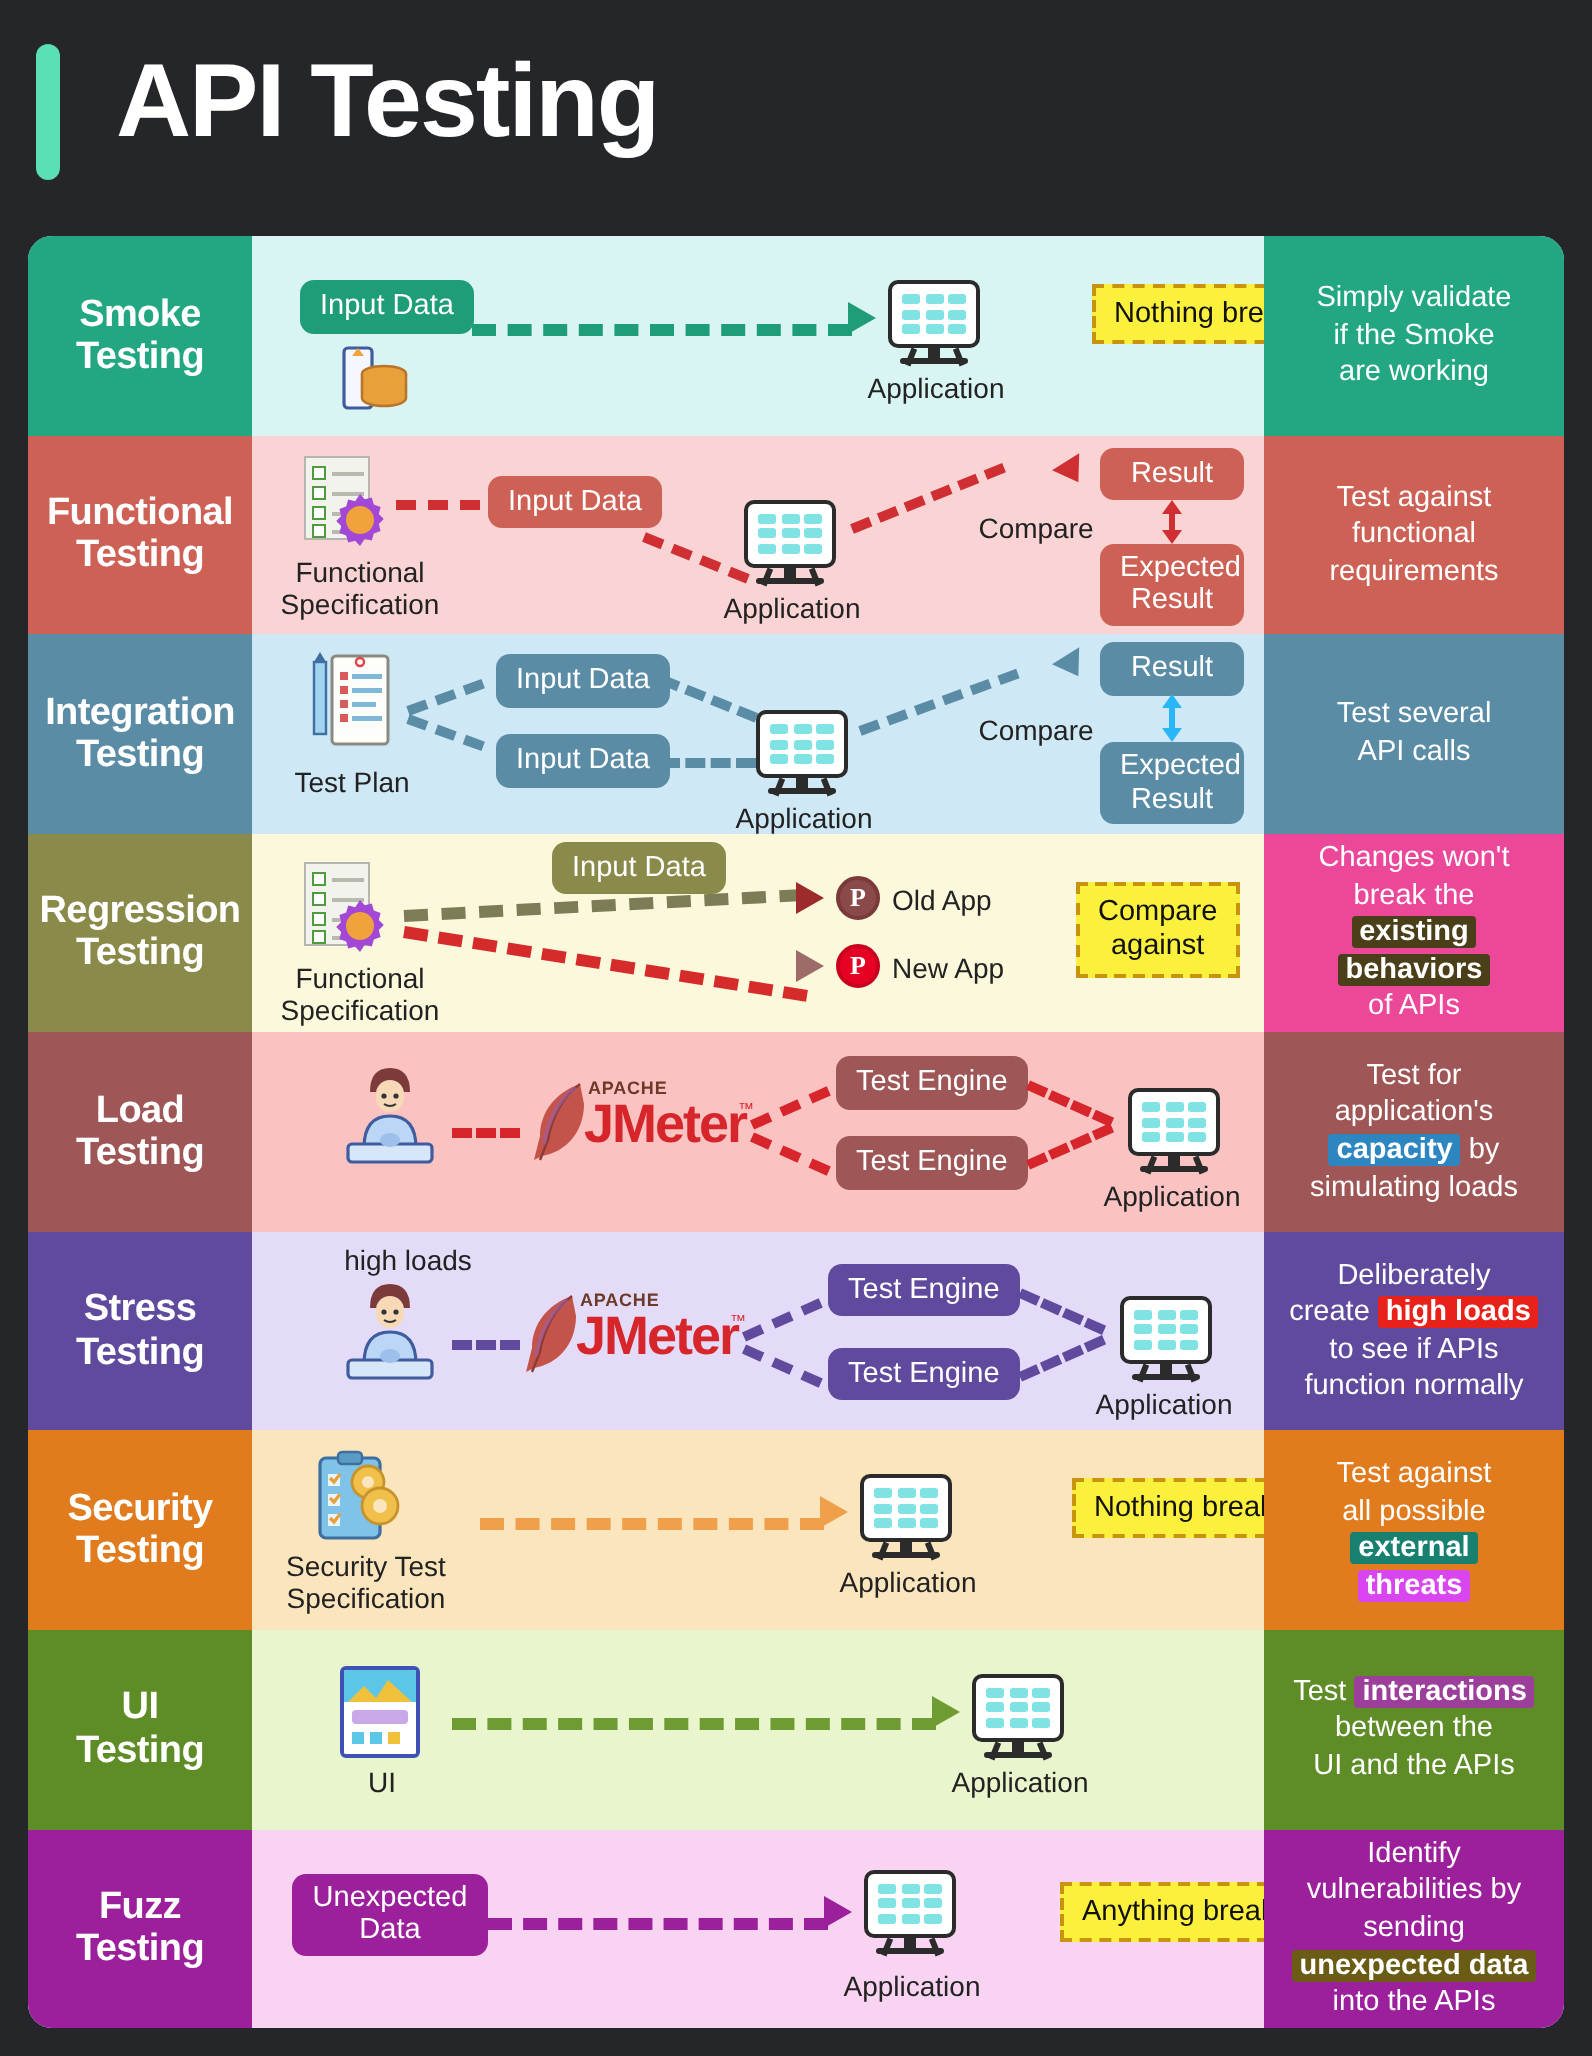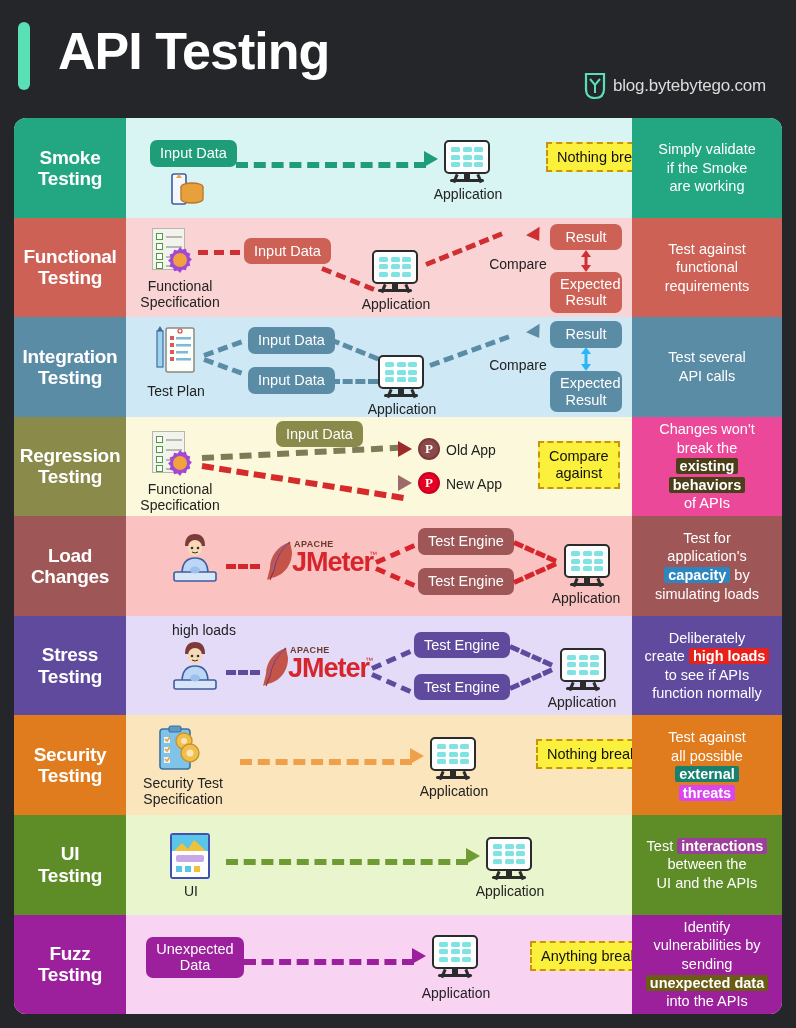--- a/index.html
+++ b/index.html
@@ -145,30 +145,20 @@
 </style>
 </head>
 <body>
 
 <div class="page">
 
   <div class="header">
     <div class="title-bar"></div>
     <div class="title-wrap">
       <span class="title-hl">API Testing</span>
-    </div>
-    <div class="brand">
-      <span class="brand-logo">
-        <svg viewBox="0 0 22 28" width="22" height="28">
-          <path d="M2 2 H20 V17 Q20 26 11 26 Q2 26 2 17 Z" fill="none" stroke="#5ae0b4" stroke-width="2.2"></path>
-          <path d="M6 7 L11 13 L16 7" fill="none" stroke="#5ae0b4" stroke-width="2"></path>
-          <path d="M11 13 V21" stroke="#5ae0b4" stroke-width="2"></path>
-        </svg>
-      </span>
-      <span class="brand-text">blog.bytebytego.com</span>
     </div>
   </div>
 
   <div class="table">
 
     <div class="row">
       <div class="label-cell" style="background:#22a782">
         <span style="white-space:pre-line">Smoke
 Testing</span>
       </div>
@@ -404,21 +394,21 @@
           <span class="hl" style="background:#4a3f18">existing</span><br>
           <span class="hl" style="background:#4a3f18">behaviors</span><br>
           <span>of APIs</span>
         </span>
       </div>
     </div>
 
     <div class="row">
       <div class="label-cell" style="background:#9e5656">
         <span style="white-space:pre-line">Load
-Changes</span>
+Testing</span>
       </div>
       <div class="diagram-cell" style="background:#fbc2c2">
         <div class="person" style="left:42px;top:14px">
           <svg viewBox="0 0 54 56" width="54" height="56">
             <path d="M17 16 q0-12 10-12 q10 0 10 12 z" fill="#7c3a3a"></path>
             <rect x="20" y="10" width="14" height="16" rx="7" fill="#f7d9b8"></rect>
             <circle cx="24" cy="18" r="1.3" fill="#333"></circle>
               <circle cx="30" cy="18" r="1.3" fill="#333"></circle>
             <path d="M24 22 q3 2 6 0" stroke="#333" stroke-width="1" fill="none"></path>
             <path d="M14 44 q0-16 13-16 q13 0 13 16 z" fill="#bcd6f5" stroke="#3f5d9e" stroke-width="1.6"></path>

